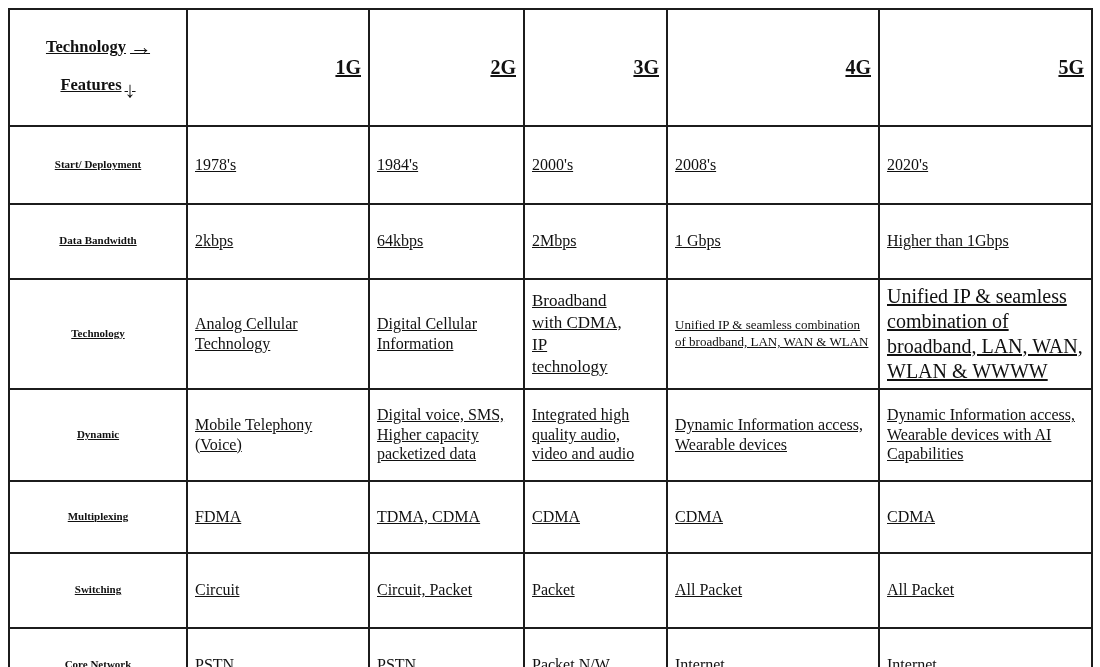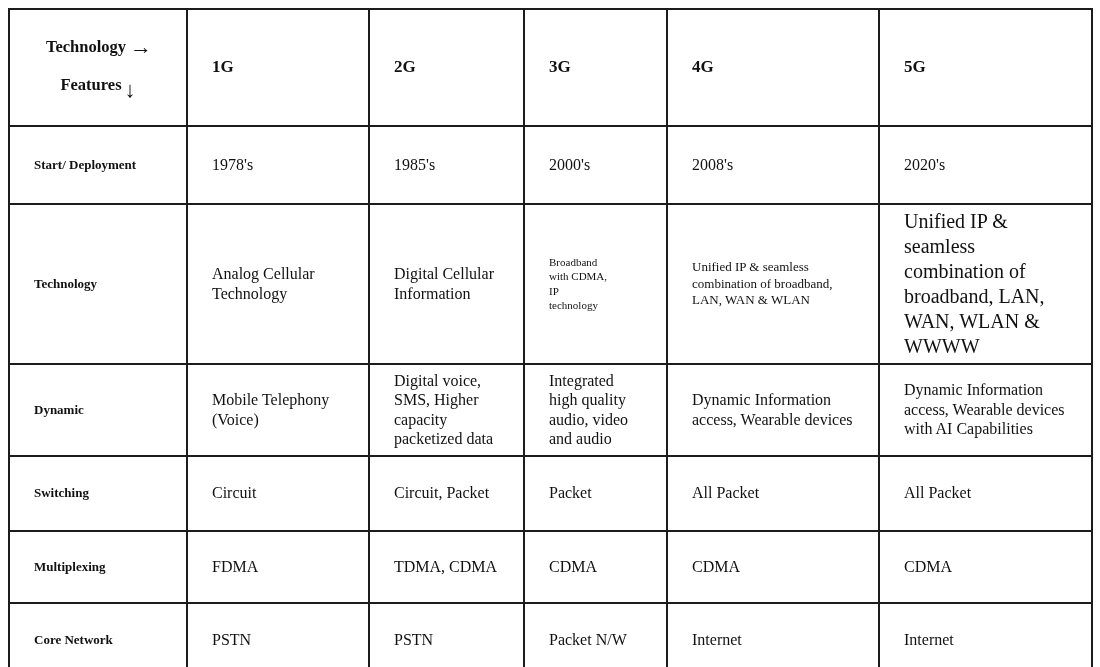--- a/index.html
+++ b/index.html
@@ -19,38 +19,40 @@
   }
   table.gen-table {
     border-collapse: collapse;
     table-layout: fixed;
     width: 1083px;
     background: #ffffff;
   }
   .gen-table td, .gen-table th {
     border: 2px solid #1c1c1c;
     vertical-align: middle;
-    padding: 4px 24px;
+    padding: 4px 7px;
     text-align: left;
     font-size: 16px;
     font-weight: normal;
     line-height: 1.22;
     white-space: pre-line;
     overflow: hidden;
+    text-decoration: underline;
   }
   
   .gen-table thead th.gen-col {
-    text-align: left;
+    text-align: right;
     font-weight: bold;
-    font-size: 17px;
+    font-size: 20px;
   }
   
   .gen-table tbody th.feature {
     font-weight: bold;
-    font-size: 13px;
+    font-size: 11px;
+    text-align: center;
   }
   
   th.corner {
     vertical-align: middle;
   }
   .corner-inner {
     display: flex;
     flex-direction: column;
     justify-content: center;
     align-items: center;
@@ -73,21 +75,21 @@
   .arrow-down {
     font-size: 22px;
     font-weight: bold;
     position: relative;
     top: 7px;
     margin-left: 3px;
   }
   
   td.sm  { font-size: 13px; line-height: 1.25; }
   td.xs  { font-size: 20px;   line-height: 1.25; }
-  td.mid { font-size: 11px;   line-height: 1.3; }
+  td.mid { font-size: 17px;   line-height: 1.3; }
 </style>
 </head>
 <body>
 
 <div class="page">
   <table class="gen-table">
     <colgroup>
       <col style="width:178px">
       <col style="width:182px">
       <col style="width:155px">
@@ -107,59 +109,67 @@
         <th class="gen-col">2G</th>
         <th class="gen-col">3G</th>
         <th class="gen-col">4G</th>
         <th class="gen-col">5G</th>
       </tr>
     </thead>
     <tbody>
       <tr style="height:78px">
         <th class="feature">Start/ Deployment</th>
         <td>1978's</td>
-        <td>1985's</td>
+        <td>1984's</td>
         <td>2000's</td>
         <td>2008's</td>
         <td>2020's</td>
+      </tr>
+      <tr style="height:75px">
+        <th class="feature">Data Bandwidth</th>
+        <td>2kbps</td>
+        <td>64kbps</td>
+        <td>2Mbps</td>
+        <td>1 Gbps</td>
+        <td>Higher than 1Gbps</td>
       </tr>
       <tr style="height:88px">
         <th class="feature">Technology</th>
         <td>Analog Cellular Technology</td>
         <td>Digital Cellular Information</td>
         <td class="mid">Broadband
 with CDMA,
 IP
 technology</td>
         <td class="sm">Unified IP &amp; seamless combination of broadband, LAN, WAN &amp; WLAN</td>
         <td class="xs">Unified IP &amp; seamless combination of broadband, LAN, WAN, WLAN &amp; WWWW</td>
       </tr>
       <tr style="height:92px">
         <th class="feature">Dynamic</th>
         <td>Mobile Telephony (Voice)</td>
         <td>Digital voice, SMS, Higher capacity packetized data</td>
         <td>Integrated high quality audio, video and audio</td>
         <td>Dynamic Information access, Wearable devices</td>
         <td>Dynamic Information access, Wearable devices with AI Capabilities</td>
       </tr>
+      <tr style="height:72px">
+        <th class="feature">Multiplexing</th>
+        <td>FDMA</td>
+        <td>TDMA, CDMA</td>
+        <td>CDMA</td>
+        <td>CDMA</td>
+        <td>CDMA</td>
+      </tr>
       <tr style="height:75px">
         <th class="feature">Switching</th>
         <td>Circuit</td>
         <td>Circuit, Packet</td>
         <td>Packet</td>
         <td>All Packet</td>
         <td>All Packet</td>
-      </tr>
-      <tr style="height:72px">
-        <th class="feature">Multiplexing</th>
-        <td>FDMA</td>
-        <td>TDMA, CDMA</td>
-        <td>CDMA</td>
-        <td>CDMA</td>
-        <td>CDMA</td>
       </tr>
       <tr style="height:75px">
         <th class="feature">Core Network</th>
         <td>PSTN</td>
         <td>PSTN</td>
         <td>Packet N/W</td>
         <td>Internet</td>
         <td>Internet</td>
       </tr>
     </tbody>

